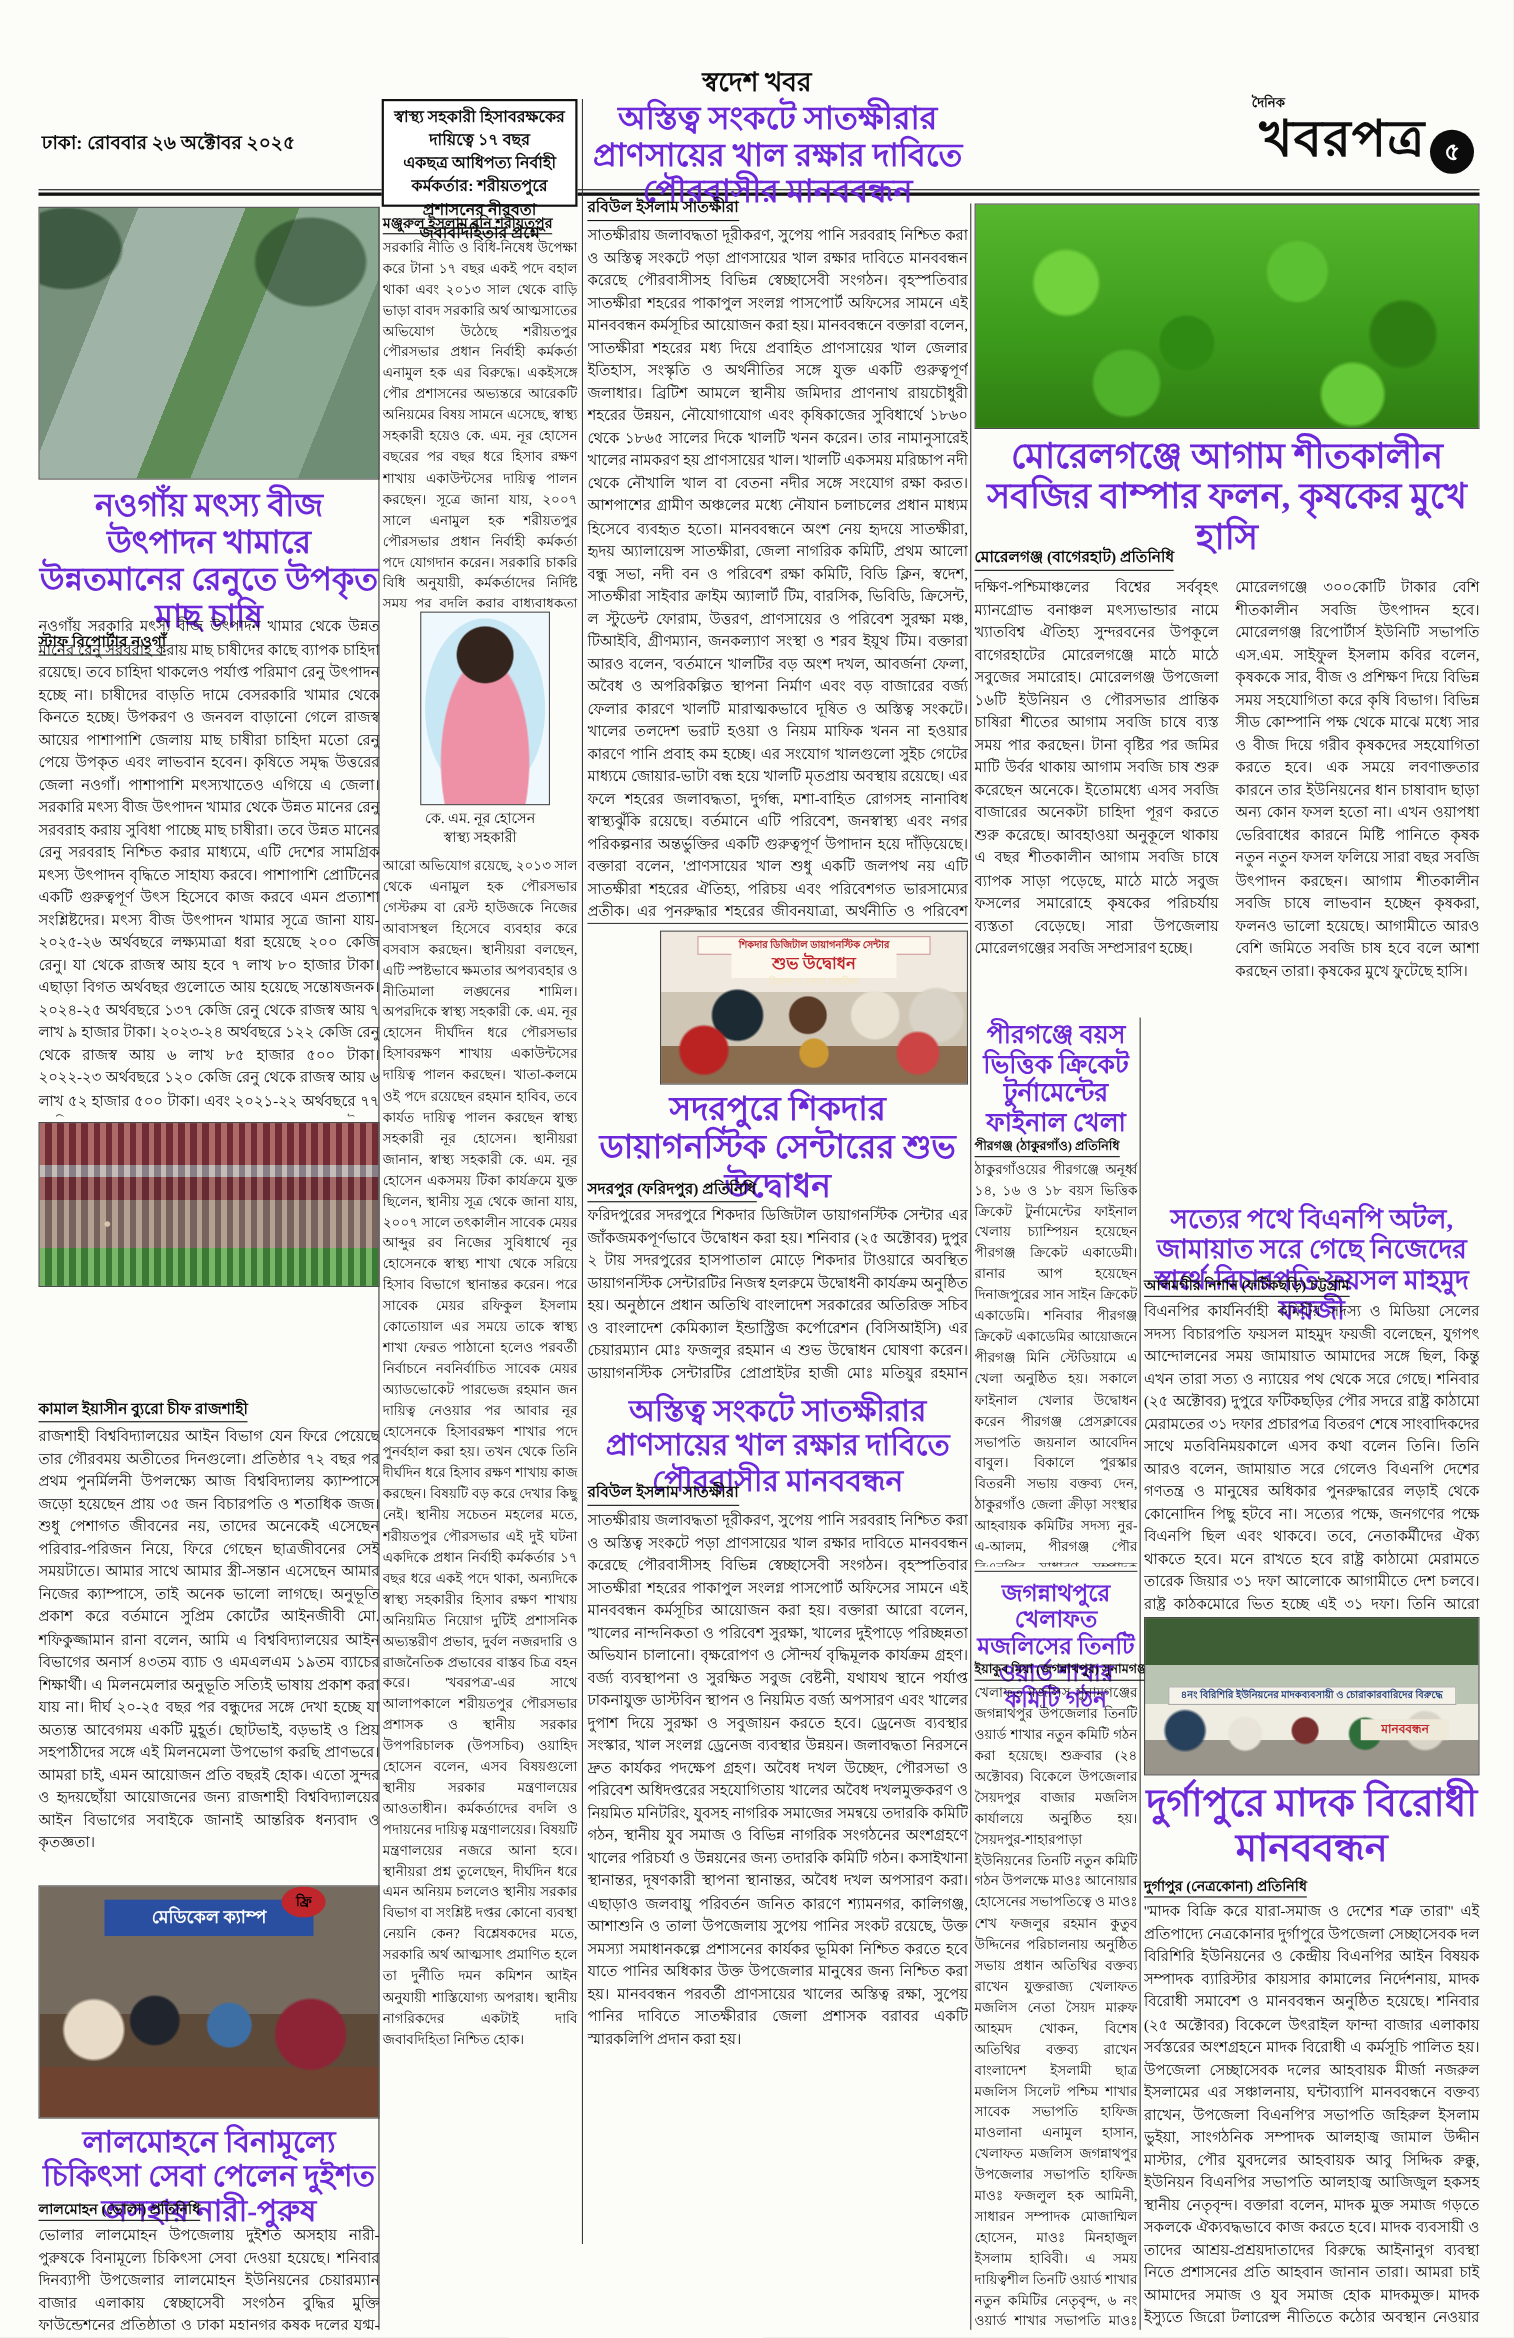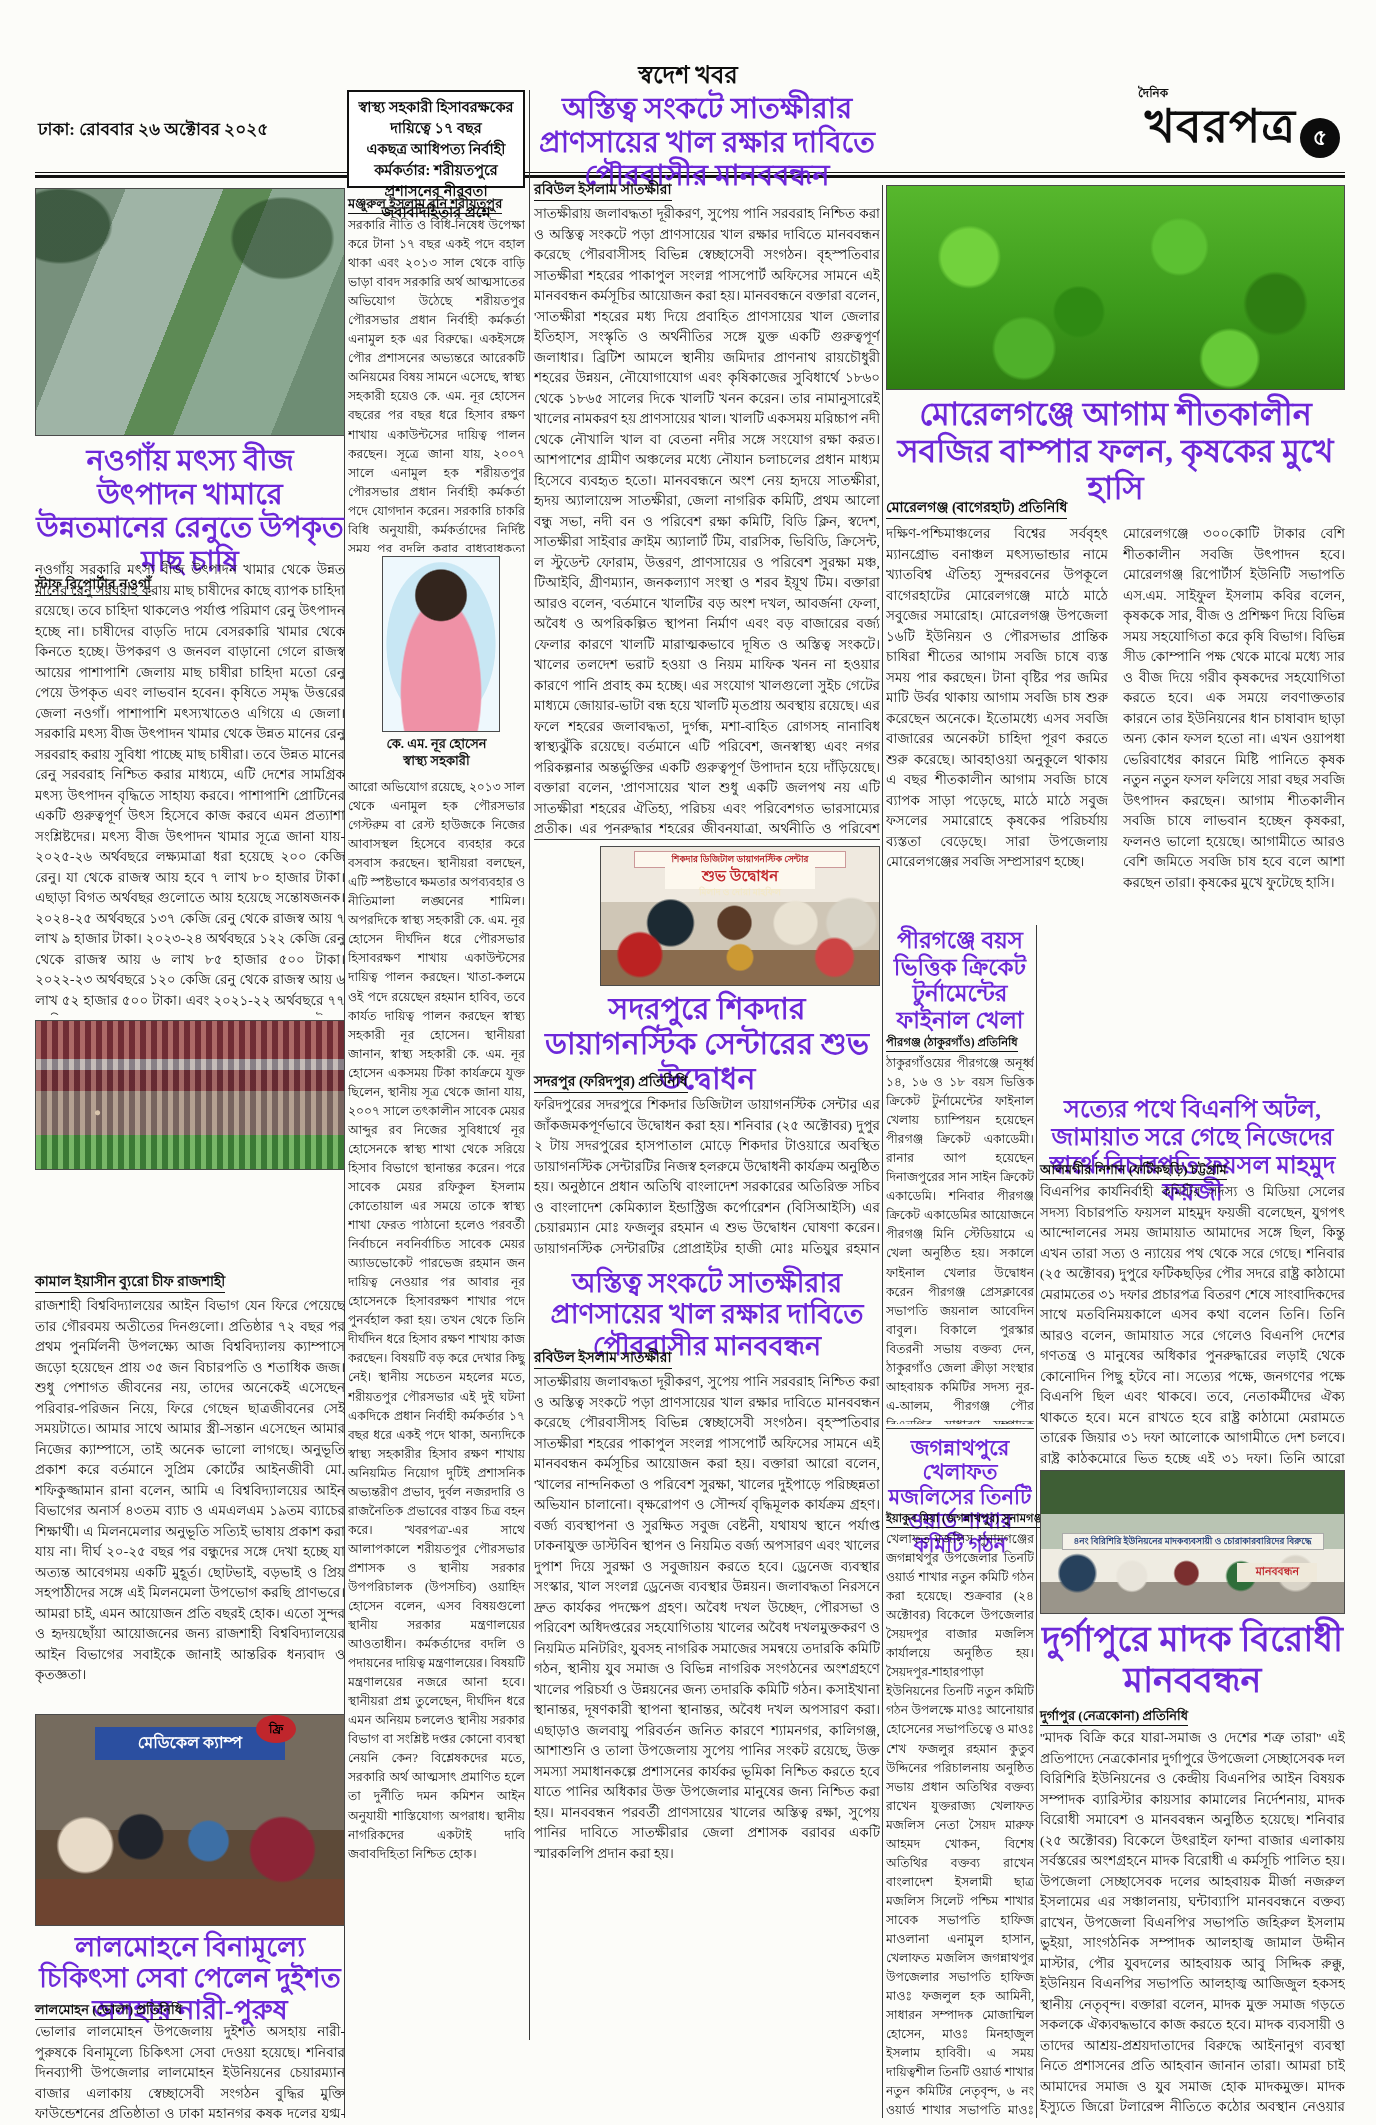--- a/index.html
+++ b/index.html
@@ -64,21 +64,21 @@
     radial-gradient(circle at 84% 72%, #d9d4c8 0 6%, transparent 7%),
     linear-gradient(180deg,#3e5e35 0 30%,#b9c4b3 30% 55%,#efece2 55% 78%,#9a958a 78% 100%);}
   .ph-med{background:
     radial-gradient(circle at 16% 62%, #e8dbc8 0 9%, transparent 10%),
     radial-gradient(circle at 34% 58%, #20242c 0 9%, transparent 10%),
     radial-gradient(circle at 56% 60%, #3d6fa5 0 9%, transparent 10%),
     radial-gradient(circle at 80% 64%, #8c2436 0 11%, transparent 12%),
     linear-gradient(180deg,#756b5e 0 55%,#5d4a38 55% 78%,#6e4430 78% 100%);}
   .ph-banner{position:absolute;left:50%;transform:translateX(-50%);text-align:center;font-weight:bold;
              white-space:nowrap;overflow:hidden;}
-  .cap{font-weight:bold;text-align:center;font-size:13px;line-height:1.3;}
+  .cap{font-weight:normal;text-align:center;font-size:13px;line-height:1.3;}
 </style>
 </head>
 <body>
 
 <div class="page">
 
   <div class="abs" style="left:38px;top:116px;font-size:17px;font-weight:bold;">ঢাকা: রোববার ২৬ অক্টোবর ২০২৫</div>
   <div class="abs" style="left:0;right:0;top:56px;text-align:center;font-size:24px;font-weight:bold;">স্বদেশ খবর</div>
   <div class="abs" style="right:36px;top:84px;width:260px;text-align:right;">
     <div style="font-size:12px;font-weight:bold;text-align:left;padding-left:58px;">দৈনিক</div>

